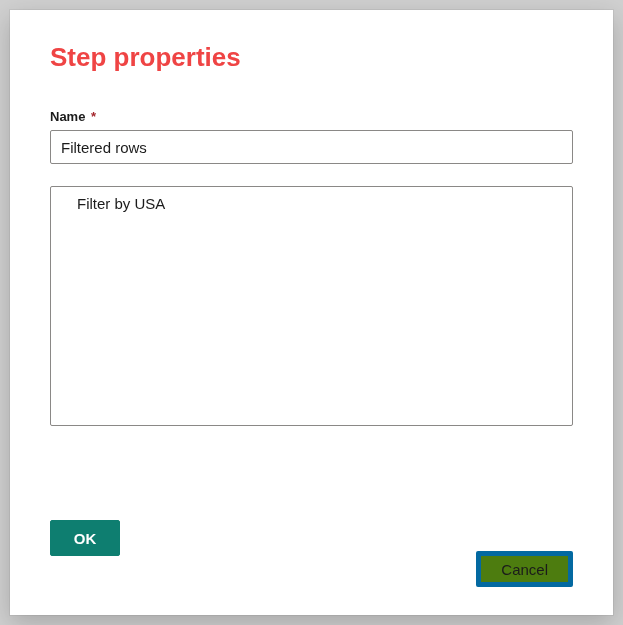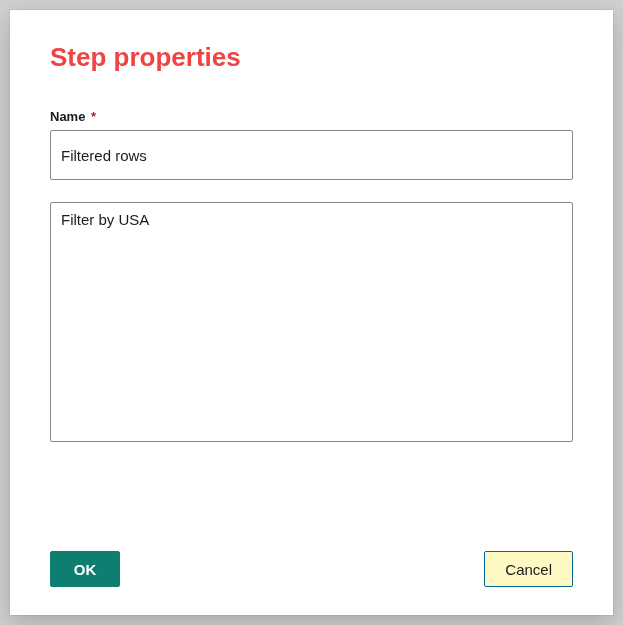--- a/index.html
+++ b/index.html
@@ -47,35 +47,35 @@
       color: #1b1b1b;
       margin-bottom: 6px;
       display: block;
     }
     .required-mark {
       color: #a4262c;
       margin-left: 2px;
     }
     .text-input {
       width: 100%;
-      height: 50px;
+      height: 34px;
       border: 1px solid #8a8886;
       border-radius: 2px;
       padding: 4px 10px;
       font-size: 15px;
       font-family: inherit;
       color: #1b1b1b;
       outline: none;
     }
     .textarea-input {
       width: 100%;
       height: 240px;
       border: 1px solid #8a8886;
       border-radius: 2px;
-      padding: 8px 10px;
+      padding: 8px 26px;
       font-size: 15px;
       font-family: inherit;
       color: #1b1b1b;
       outline: none;
       resize: none;
     }
     .button-row {
       margin-top: auto;
       padding-top: 30px;
       display: flex;
@@ -102,23 +102,24 @@
       font-weight: 600;
     }
     .btn-primary {
       background: #0d8074;
       background: #0e7e70;
       border: 1px solid #0e7e70;
       color: #ffffff;
       font-weight: 600;
     }
     .btn-secondary {
-      background: #fef9c3;
+      background: #4d7c0f;
       color: #1b1b1b;
-      border: 1px solid #0369a1;
+      border: 5px solid #0369a1;
+      margin-top: 31px;
     }
   </style>
 </head>
 <body>
 
 <div class="backdrop"></div>
 
 <div class="dialog">
   <h1 class="dialog-title">Step properties</h1>
 

